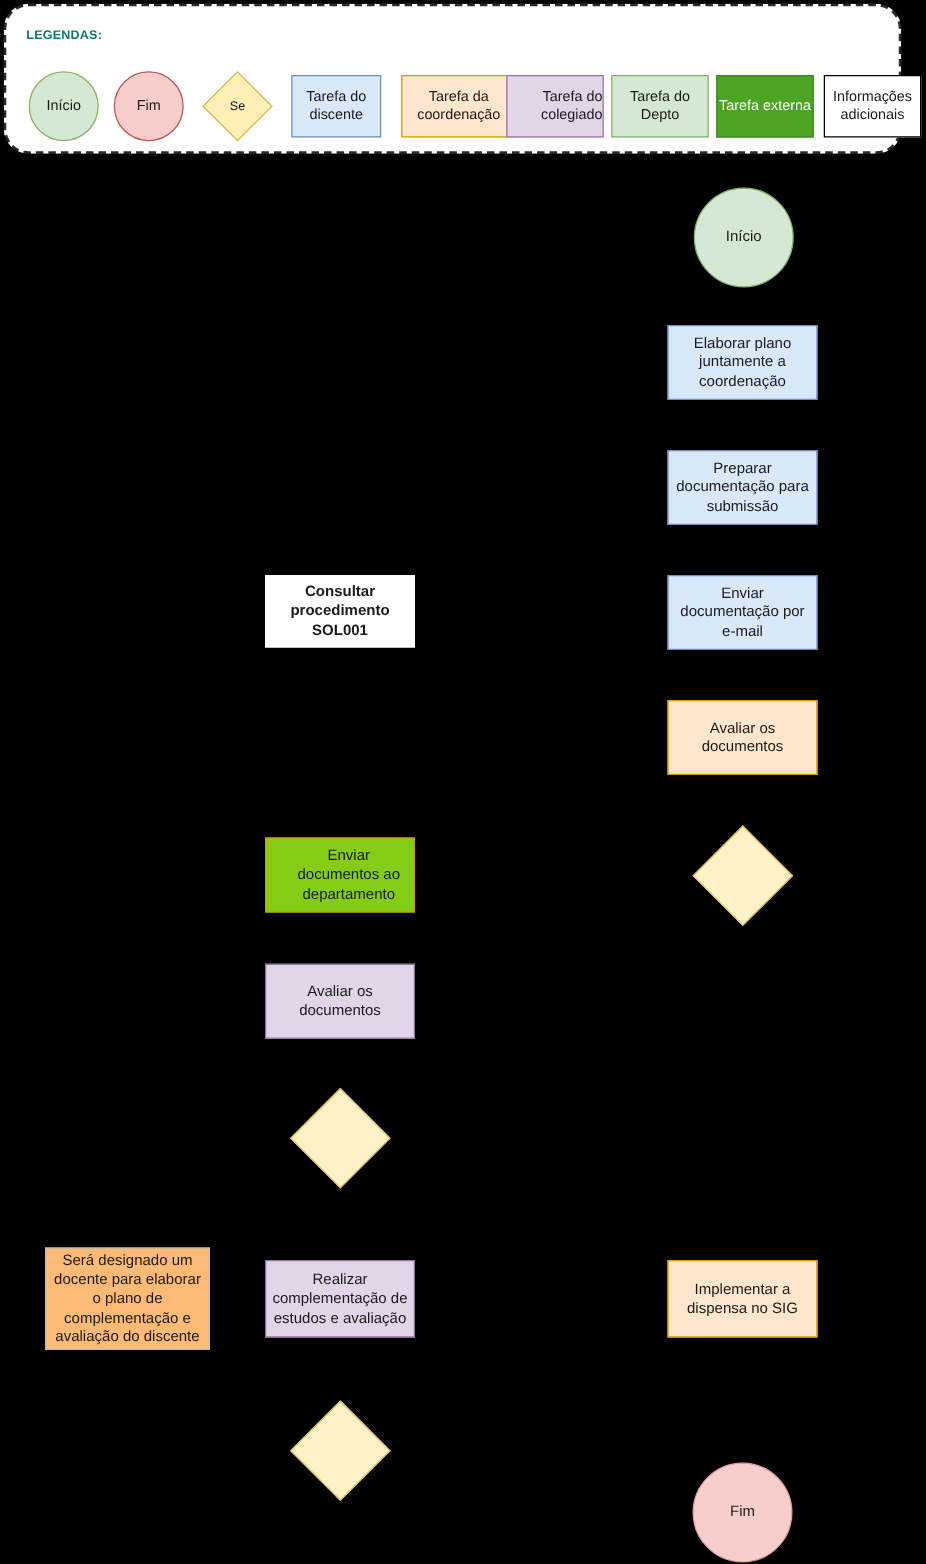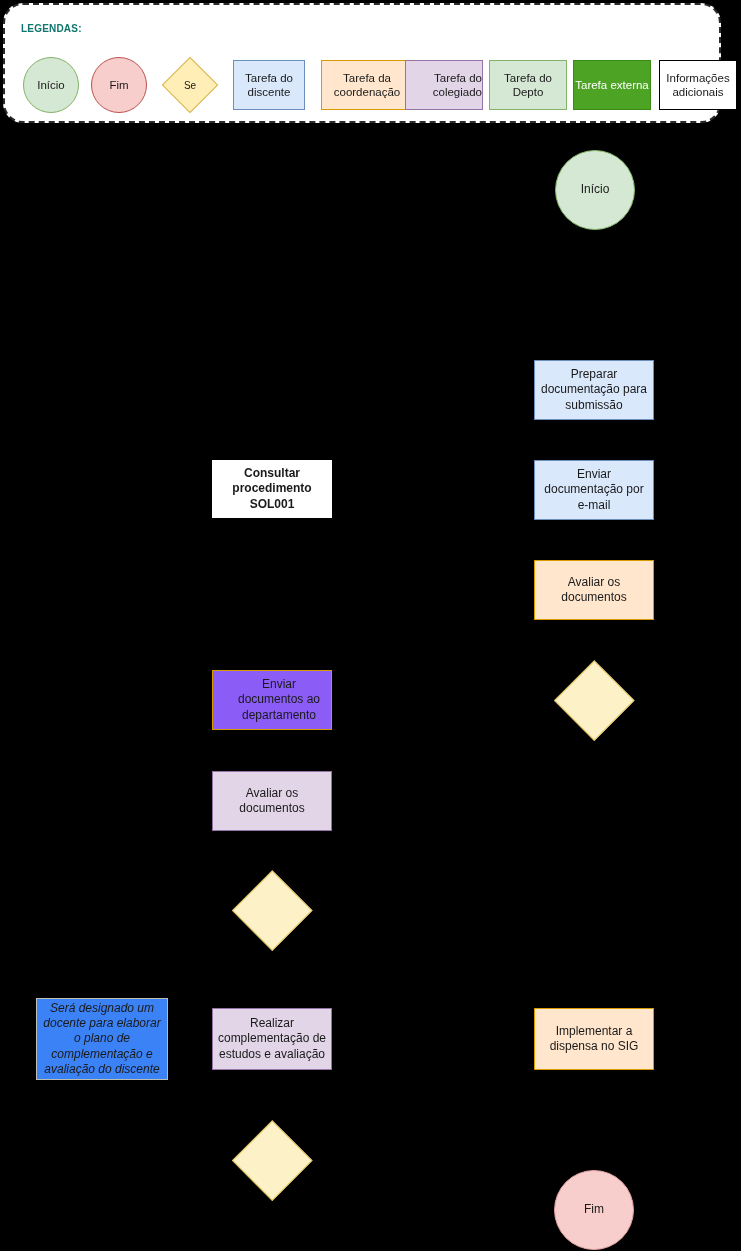--- a/index.html
+++ b/index.html
@@ -143,35 +143,36 @@
       <div class="lg-shape" style="left: 316px; top: 7px; width: 92px; height: 50px; background: rgb(255, 230, 204); border: 1.5px solid rgb(215, 155, 0); color: rgb(26, 26, 26);">Tarefa da coordenação</div>
       <div class="lg-shape" style="left: 400px; top: 7px; width: 78px; height: 50px; background: rgb(225, 213, 231); border: 1.5px solid rgb(150, 115, 166); color: rgb(26, 26, 26); text-align: right;">Tarefa do colegiado</div>
       <div class="lg-shape" style="left: 484px; top: 7px; width: 78px; height: 50px; background: rgb(213, 232, 212); border: 1.5px solid rgb(130, 179, 102); color: rgb(26, 26, 26);">Tarefa do Depto</div>
       <div class="lg-shape" style="left: 568px; top: 7px; width: 78px; height: 50px; background: rgb(76, 163, 36); border: 1.5px solid rgb(58, 138, 24); color: rgb(255, 255, 255);">Tarefa externa</div>
       <div class="lg-shape" style="left: 654px; top: 7px; width: 78px; height: 50px; background: rgb(255, 255, 255); border: 1.5px solid rgb(0, 0, 0); color: rgb(26, 26, 26);">Informações adicionais</div>
     </div>
 </div>
 
 <div id="flow-canvas">
     <div class="node node-ellipse" style="left: 555px; top: 24px; width: 80px; height: 80px; background: rgb(213, 232, 212); border: 1.5px solid rgb(130, 179, 102); color: rgb(26, 26, 26);">Início</div>
+    <div class="node" style="left: 534px; top: 134px; width: 120px; height: 60px; background: rgb(218, 232, 252); border: 1.5px solid rgb(108, 142, 191); color: rgb(26, 26, 26);">Elaborar plano juntamente a coordenação</div>
     <div class="node" style="left: 534px; top: 234px; width: 120px; height: 60px; background: rgb(218, 232, 252); border: 1.5px solid rgb(108, 142, 191); color: rgb(26, 26, 26);">Preparar documentação para submissão</div>
     <div class="node" style="left: 534px; top: 334px; width: 120px; height: 60px; background: rgb(218, 232, 252); border: 1.5px solid rgb(108, 142, 191); color: rgb(26, 26, 26);">Enviar documentação por e-mail</div>
     <div class="node" style="left: 534px; top: 434px; width: 120px; height: 60px; background: rgb(255, 230, 204); border: 1.5px solid rgb(215, 155, 0); color: rgb(26, 26, 26);">Avaliar os documentos</div>
     <div class="diamond-wrap" style="left: 554px; top: 534px; width: 80px; height: 80px;">
       <div class="diamond-shape" style="width: 56.56px; height: 56.56px; left: 11.72px; top: 11.72px; background: rgb(253, 242, 199); border-color: rgb(224, 192, 92); transform: rotate(45deg);"></div>
       <div class="diamond-label" style="color: rgb(26, 26, 26);"></div>
     </div>
     <div class="node" style="left: 212px; top: 334px; width: 120px; height: 58px; background: rgb(255, 255, 255); border: 1.5px solid rgb(255, 255, 255); color: rgb(26, 26, 26); font-weight: bold;">Consultar procedimento SOL001</div>
-    <div class="node" style="left: 212px; top: 544px; width: 120px; height: 60px; background: #8b5cf6; border: 1.5px solid rgb(215, 155, 0); color: rgb(26, 26, 26); padding-left: 18px;">Enviar documentos ao departamento</div>
+    <div class="node" style="left: 212px; top: 544px; width: 120px; height: 60px; background: #84cc16; border: 1.5px solid rgb(215, 155, 0); color: rgb(26, 26, 26); padding-left: 18px;">Enviar documentos ao departamento</div>
     <div class="node" style="left: 212px; top: 645px; width: 120px; height: 60px; background: rgb(225, 213, 231); border: 1.5px solid rgb(150, 115, 166); color: rgb(26, 26, 26);">Avaliar os documentos</div>
     <div class="diamond-wrap" style="left: 232px; top: 744px; width: 80px; height: 80px;">
       <div class="diamond-shape" style="width: 56.56px; height: 56.56px; left: 11.72px; top: 11.72px; background: rgb(253, 242, 199); border-color: rgb(224, 192, 92); transform: rotate(45deg);"></div>
       <div class="diamond-label" style="color: rgb(26, 26, 26);"></div>
     </div>
-    <div class="node" style="left: 36px; top: 872px; width: 132px; height: 82px; background: #3b82f6; border: 1.5px solid rgb(189, 189, 176); color: rgb(26, 26, 26); font-style: italic;">Será designado um docente para elaborar o plano de complementação e avaliação do discente</div>
+    <div class="node" style="left: 36px; top: 872px; width: 132px; height: 82px; background: #fdba74; border: 1.5px solid rgb(189, 189, 176); color: rgb(26, 26, 26);">Será designado um docente para elaborar o plano de complementação e avaliação do discente</div>
     <div class="node" style="left: 212px; top: 882px; width: 120px; height: 62px; background: rgb(225, 213, 231); border: 1.5px solid rgb(150, 115, 166); color: rgb(26, 26, 26);">Realizar complementação de estudos e avaliação</div>
     <div class="diamond-wrap" style="left: 232px; top: 994px; width: 80px; height: 80px;">
       <div class="diamond-shape" style="width: 56.56px; height: 56.56px; left: 11.72px; top: 11.72px; background: rgb(253, 242, 199); border-color: rgb(224, 192, 92); transform: rotate(45deg);"></div>
       <div class="diamond-label" style="color: rgb(26, 26, 26);"></div>
     </div>
     <div class="node" style="left: 534px; top: 882px; width: 120px; height: 62px; background: rgb(255, 230, 204); border: 1.5px solid rgb(215, 155, 0); color: rgb(26, 26, 26);">Implementar a dispensa no SIG</div>
     <div class="node node-ellipse" style="left: 554px; top: 1044px; width: 80px; height: 80px; background: rgb(248, 206, 204); border: 1.5px solid rgb(224, 160, 160); color: rgb(26, 26, 26);">Fim</div>
   </div>
 
 </body></html>

